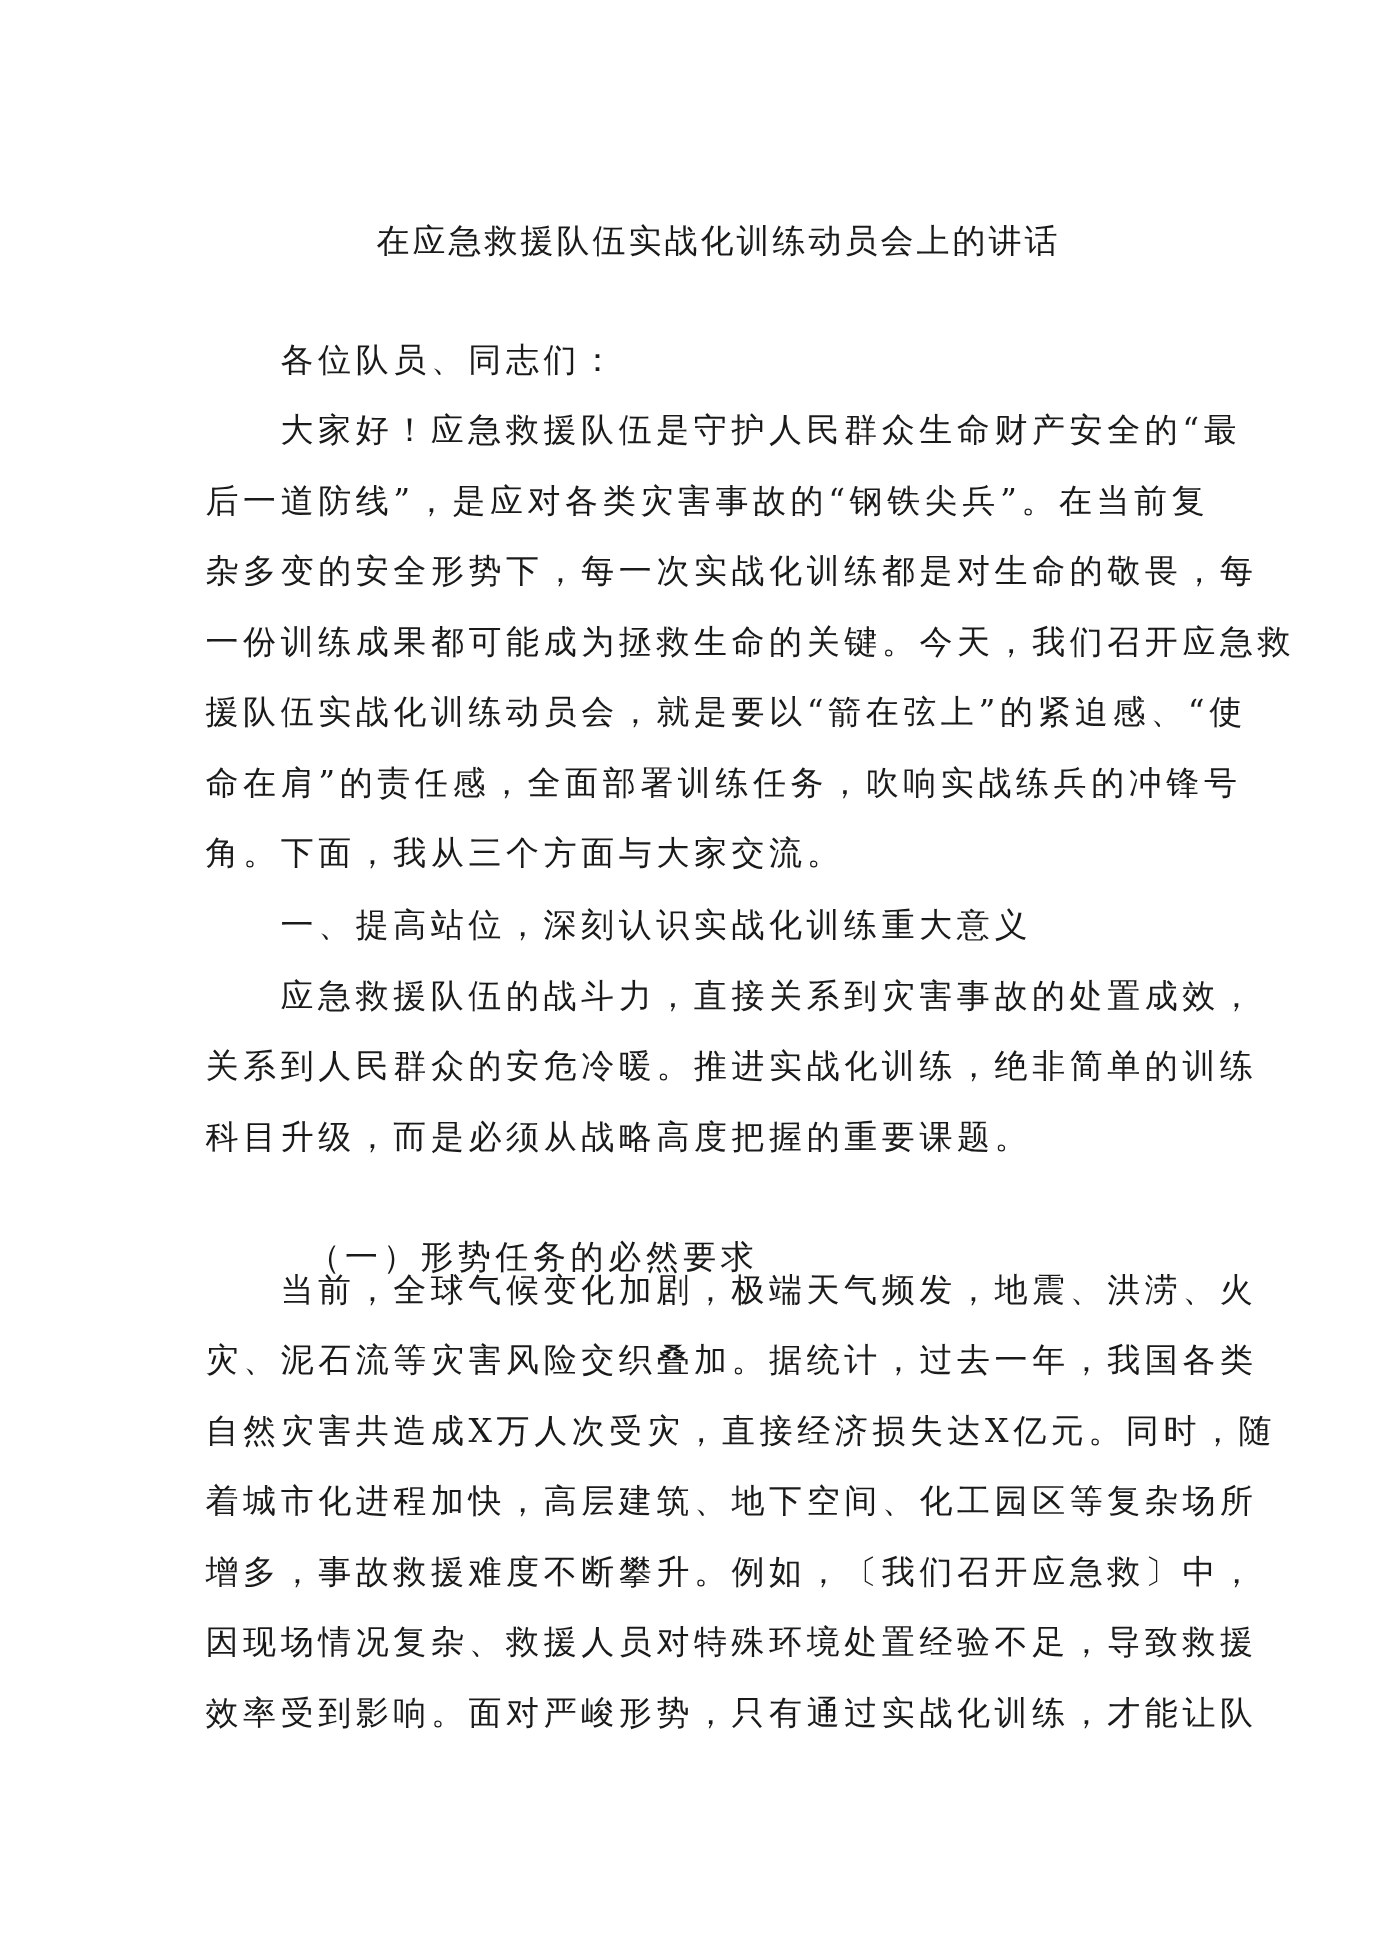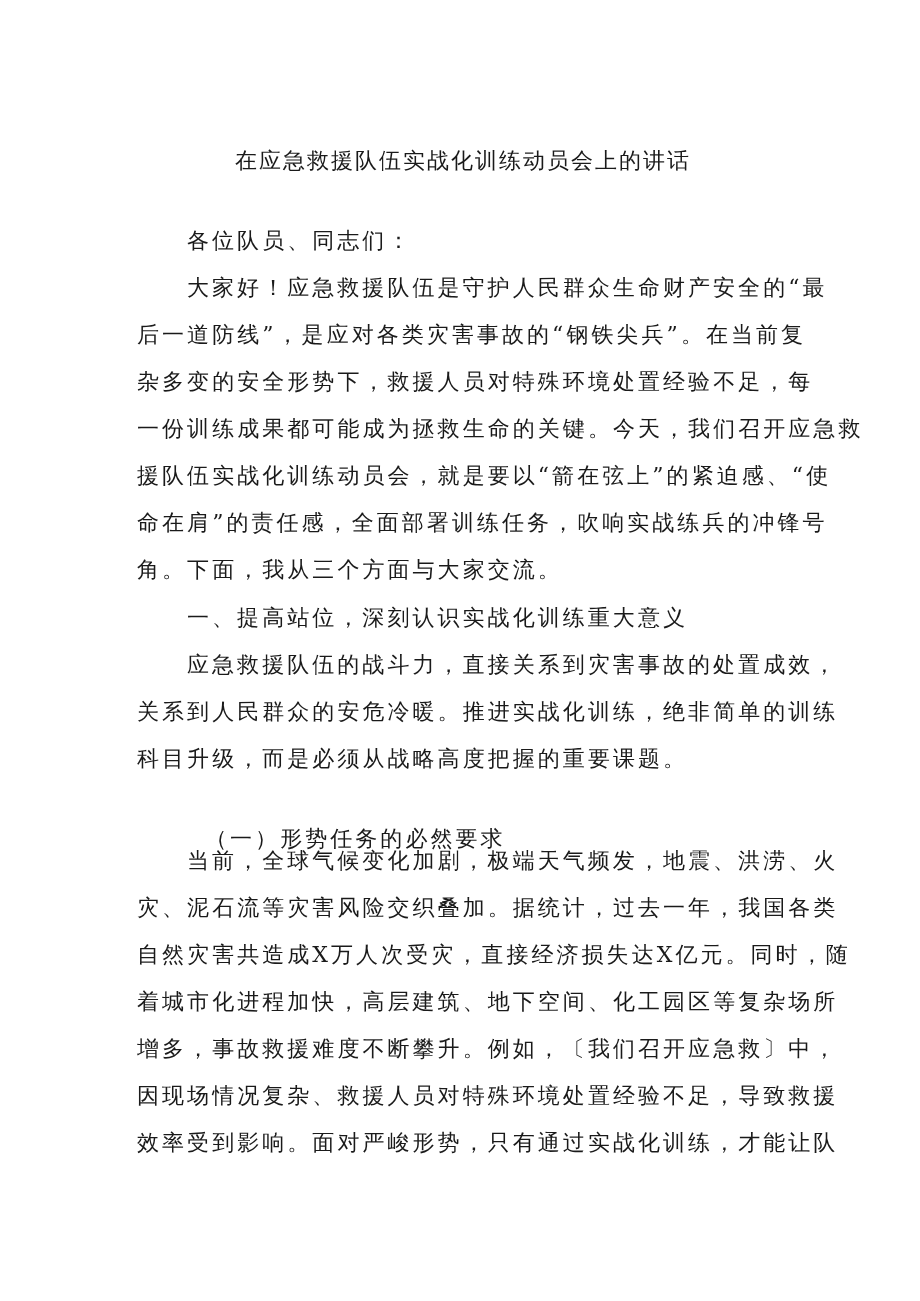--- a/index.html
+++ b/index.html
@@ -1,35 +1,35 @@
 <!DOCTYPE html>
 <html><head>
 <meta charset="utf-8">
 <style>
   html, body { margin: 0; padding: 0; background: #ffffff; }
   body { width: 920px; height: 1301px; overflow: hidden; position: relative;
          font-family: "DejaVu Serif", "Liberation Serif", serif; color: #1a1a1a; }
   .page { position: absolute; left: 137px; top: 0; width: 652px; }
-  .title { position: absolute; left: 0; top: 146px; width: 652px; text-align: center;
+  .title { position: absolute; left: 16px; top: 146px; width: 652px; text-align: center;
            font-size: 22px; letter-spacing: 2px; white-space: nowrap; }
   .line { position: absolute; left: 0; font-size: 22px; letter-spacing: 3.05px;
           white-space: nowrap; line-height: 30px; }
   .ind2 { left: 50px; }
   .ind3 { left: 68px; }
 </style>
 </head>
 <body>
 
 <div class="page">
   <div class="title">在应急救援队伍实战化训练动员会上的讲话</div>
 
   <div class="line ind2" style="top:226px">各位队员、同志们：</div>
   <div class="line ind2" style="top:273px">大家好！应急救援队伍是守护人民群众生命财产安全的“最</div>
   <div class="line" style="top:320px">后一道防线”，是应对各类灾害事故的“钢铁尖兵”。在当前复</div>
-  <div class="line" style="top:367px">杂多变的安全形势下，救援人员对特殊环境处置经验不足，每</div>
+  <div class="line" style="top:367px">杂多变的安全形势下，每一次实战化训练都是对生命的敬畏，每</div>
   <div class="line" style="top:414px">一份训练成果都可能成为拯救生命的关键。今天，我们召开应急救</div>
   <div class="line" style="top:461px">援队伍实战化训练动员会，就是要以“箭在弦上”的紧迫感、“使</div>
   <div class="line" style="top:508px">命在肩”的责任感，全面部署训练任务，吹响实战练兵的冲锋号</div>
   <div class="line" style="top:555px">角。下面，我从三个方面与大家交流。</div>
   <div class="line ind2" style="top:603px">一、提高站位，深刻认识实战化训练重大意义</div>
   <div class="line ind2" style="top:650px">应急救援队伍的战斗力，直接关系到灾害事故的处置成效，</div>
   <div class="line" style="top:697px">关系到人民群众的安危冷暖。推进实战化训练，绝非简单的训练</div>
   <div class="line" style="top:744px">科目升级，而是必须从战略高度把握的重要课题。</div>
   <div class="line ind3" style="top:824px">（一）形势任务的必然要求</div>
   <div class="line ind2" style="top:846px">当前，全球气候变化加剧，极端天气频发，地震、洪涝、火</div>

